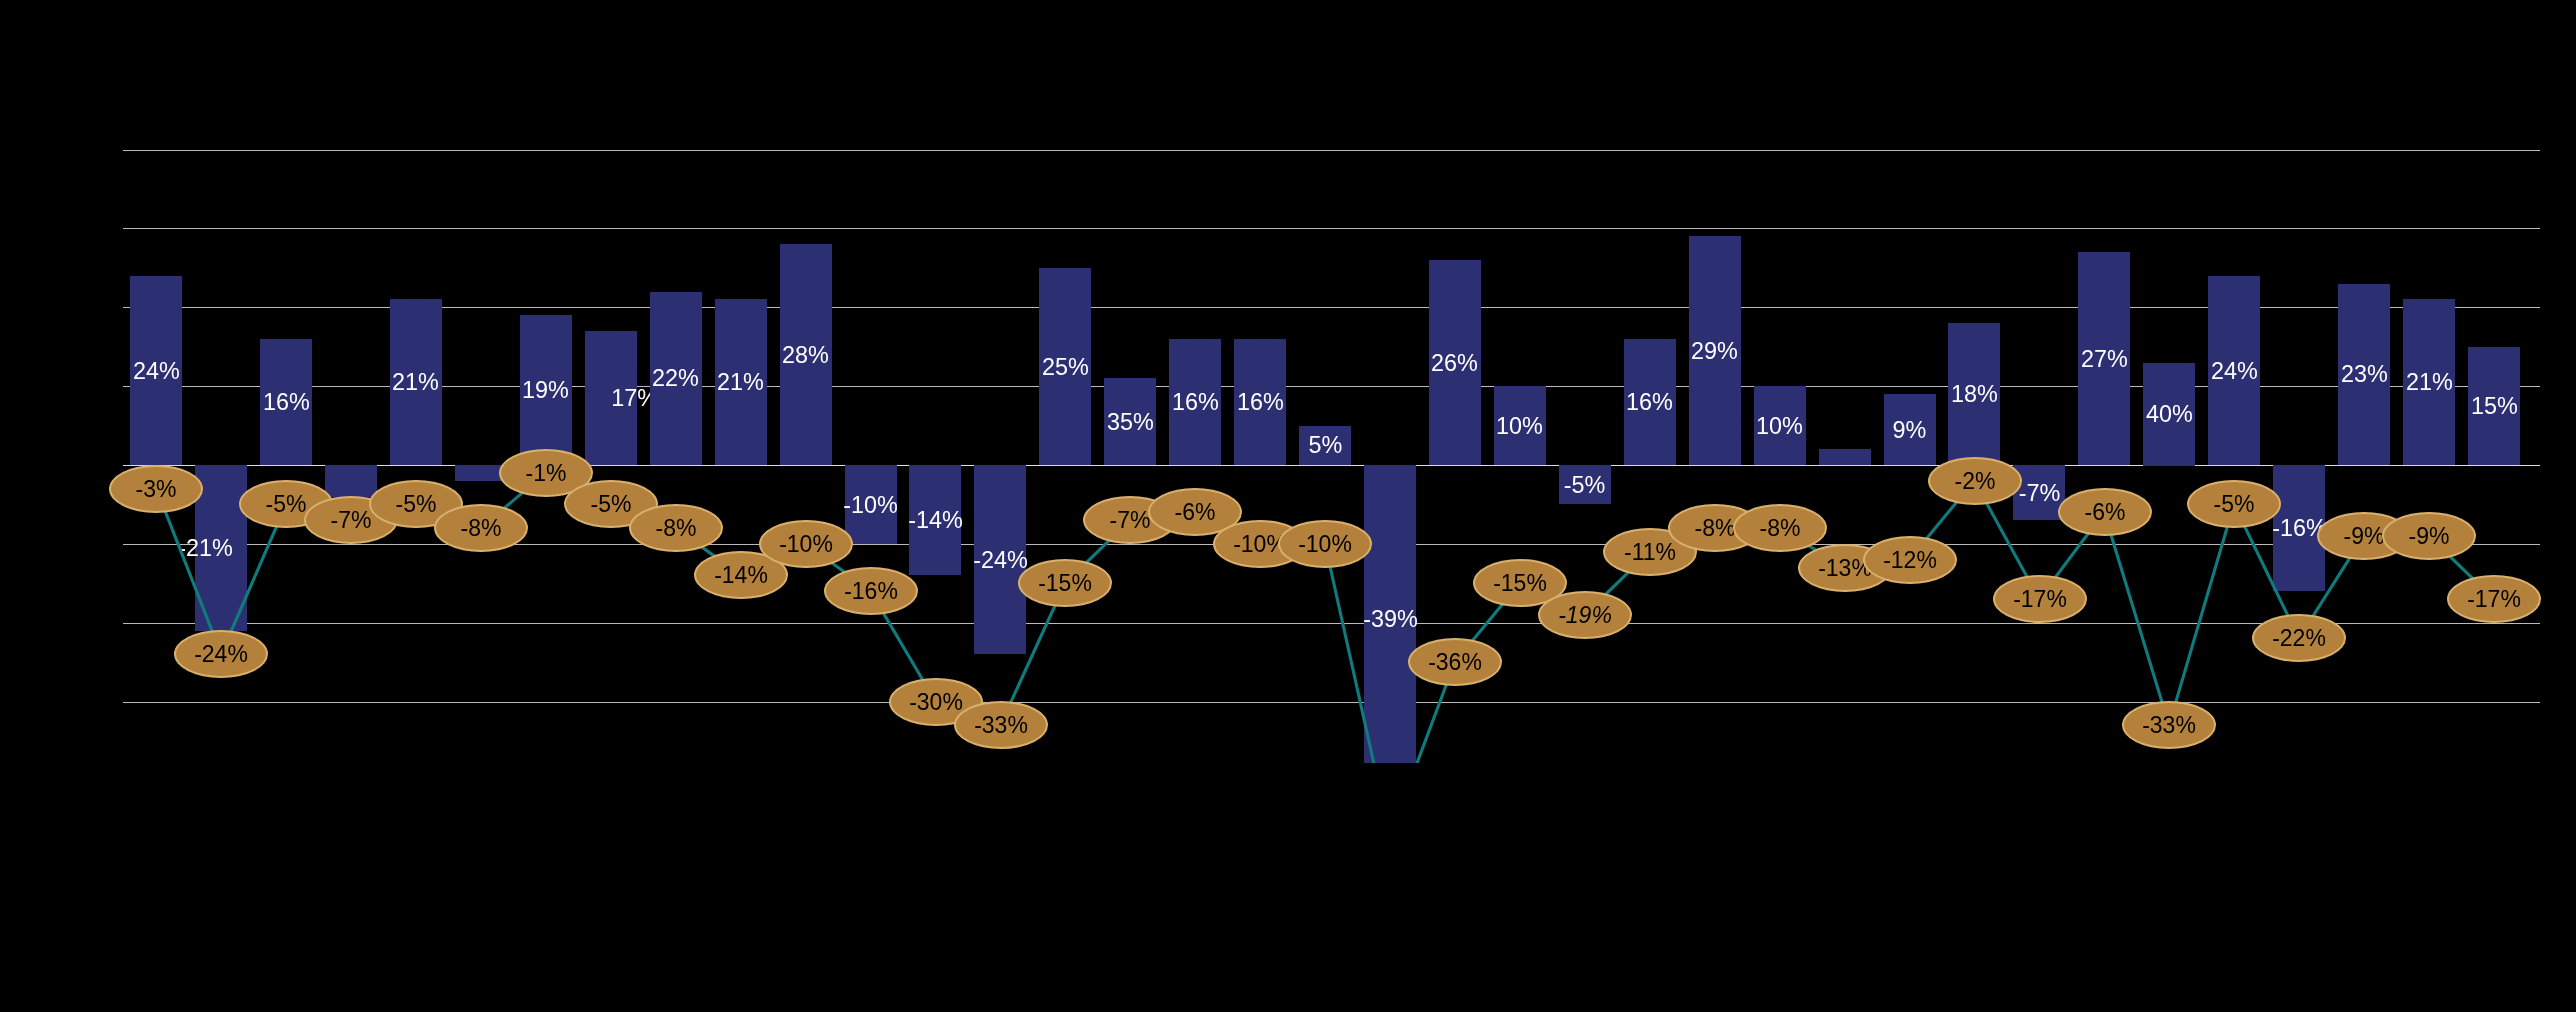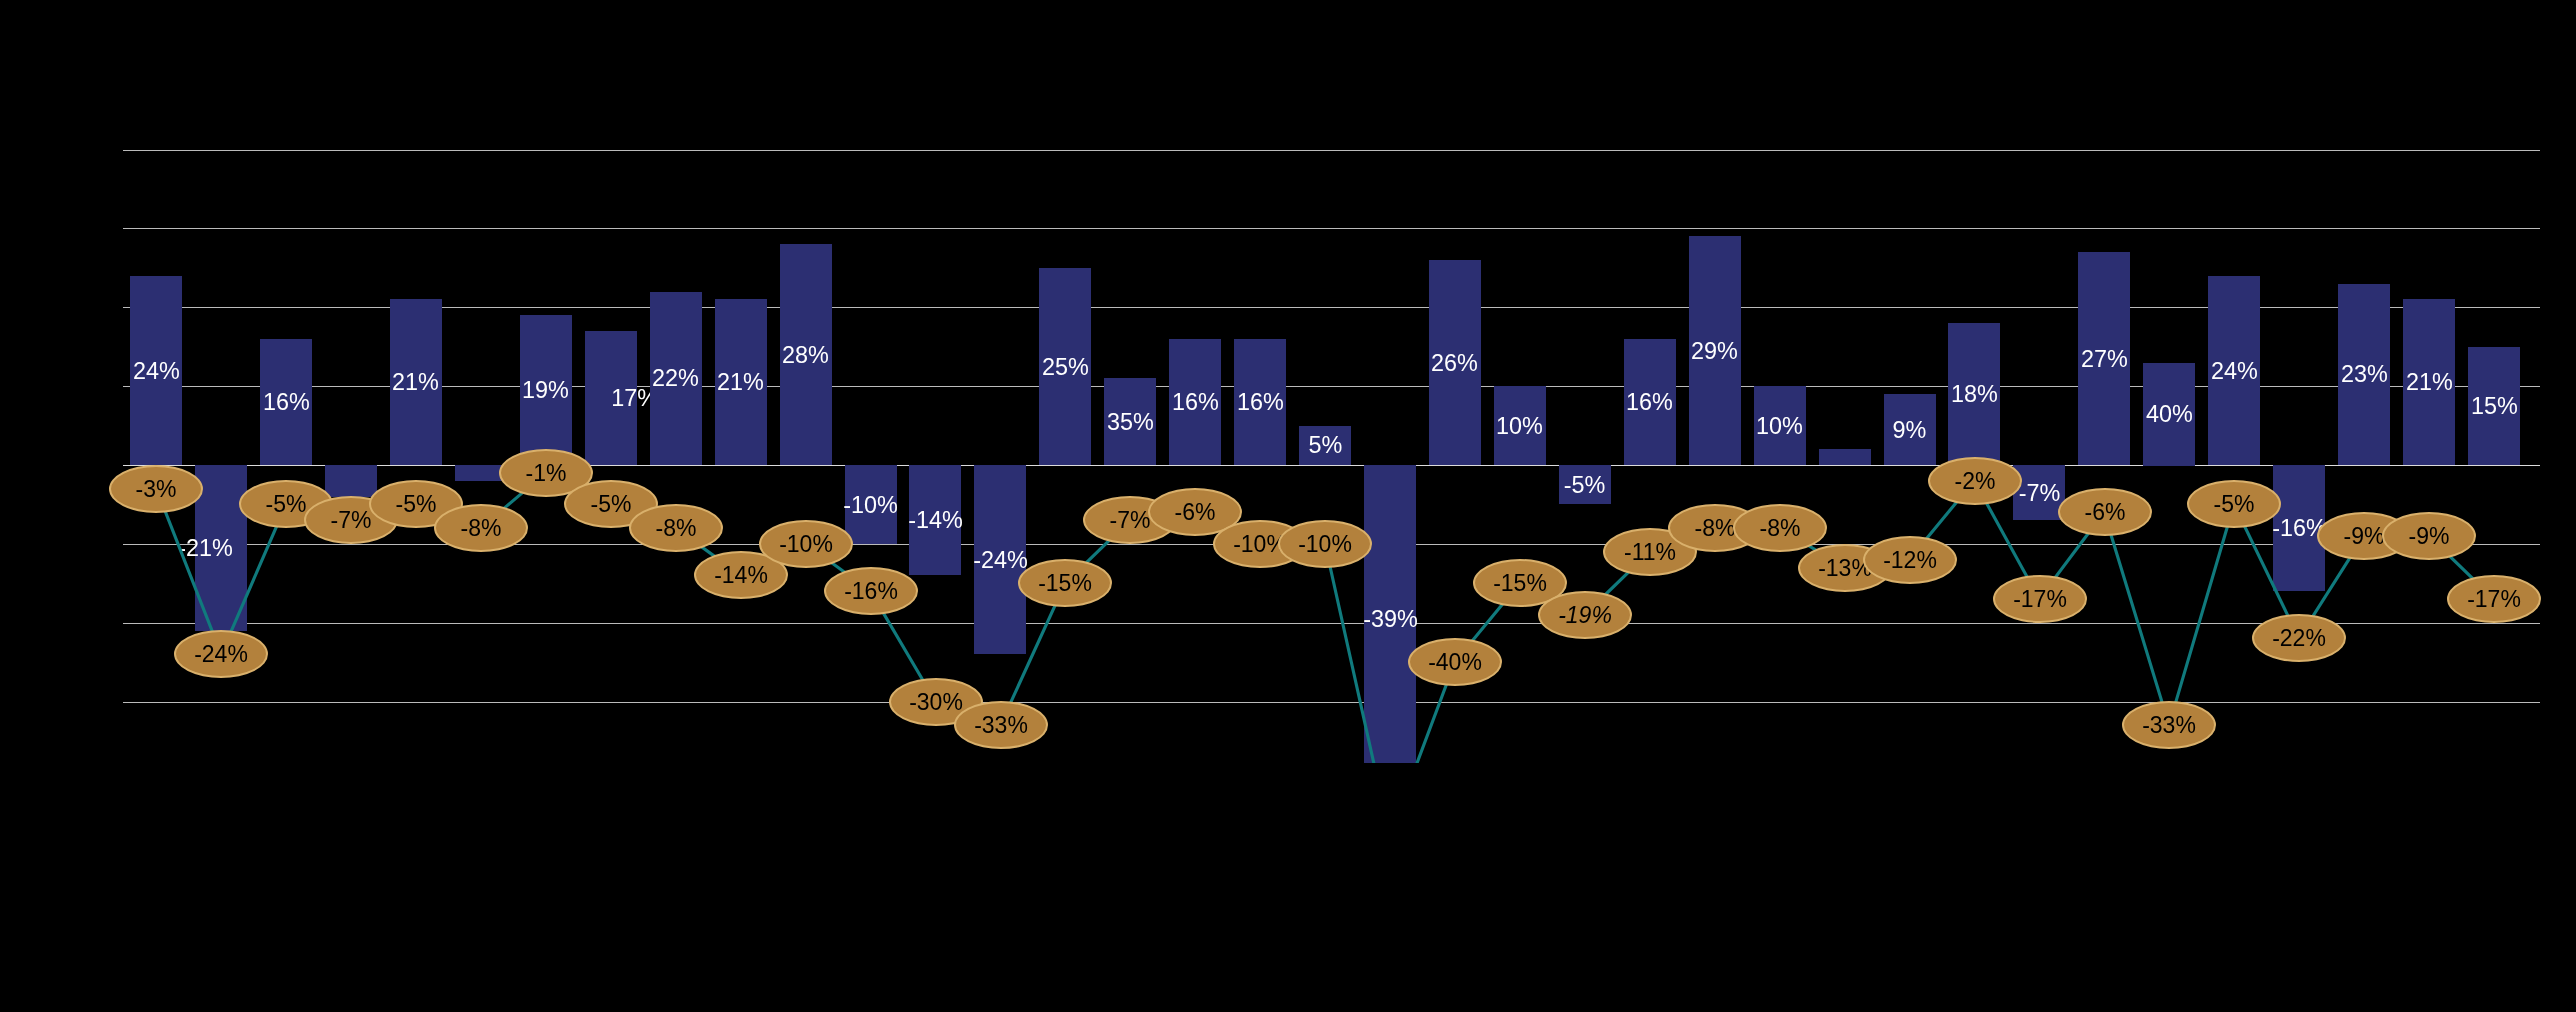--- a/index.html
+++ b/index.html
@@ -197,21 +197,21 @@
       <div class="badge" style="left: 759px; top: 520px;">-10%</div>
       <div class="badge" style="left: 824px; top: 567px;">-16%</div>
       <div class="badge" style="left: 889px; top: 678px;">-30%</div>
       <div class="badge" style="left: 954px; top: 701px;">-33%</div>
       <div class="badge" style="left: 1018px; top: 559px;">-15%</div>
       <div class="badge" style="left: 1083px; top: 496px;">-7%</div>
       <div class="badge" style="left: 1148px; top: 488px;">-6%</div>
       <div class="badge" style="left: 1213px; top: 520px;">-10%</div>
       <div class="badge" style="left: 1278px; top: 520px;">-10%</div>
       <div class="badge" style="left: 1343px; top: 812px;">-47%</div>
-      <div class="badge" style="left: 1408px; top: 638px;">-40%</div>
+      <div class="badge" style="left: 1408px; top: 638px;">-36%</div>
       <div class="badge" style="left: 1473px; top: 559px;">-15%</div>
       <div class="badge" style="left: 1538px; top: 591px; font-style: italic;">-19%</div>
       <div class="badge" style="left: 1603px; top: 528px;">-11%</div>
       <div class="badge" style="left: 1668px; top: 504px;">-8%</div>
       <div class="badge" style="left: 1733px; top: 504px;">-8%</div>
       <div class="badge" style="left: 1798px; top: 544px;">-13%</div>
       <div class="badge" style="left: 1863px; top: 536px;">-12%</div>
       <div class="badge" style="left: 1928px; top: 457px;">-2%</div>
       <div class="badge" style="left: 1993px; top: 575px;">-17%</div>
       <div class="badge" style="left: 2058px; top: 488px;">-6%</div>

